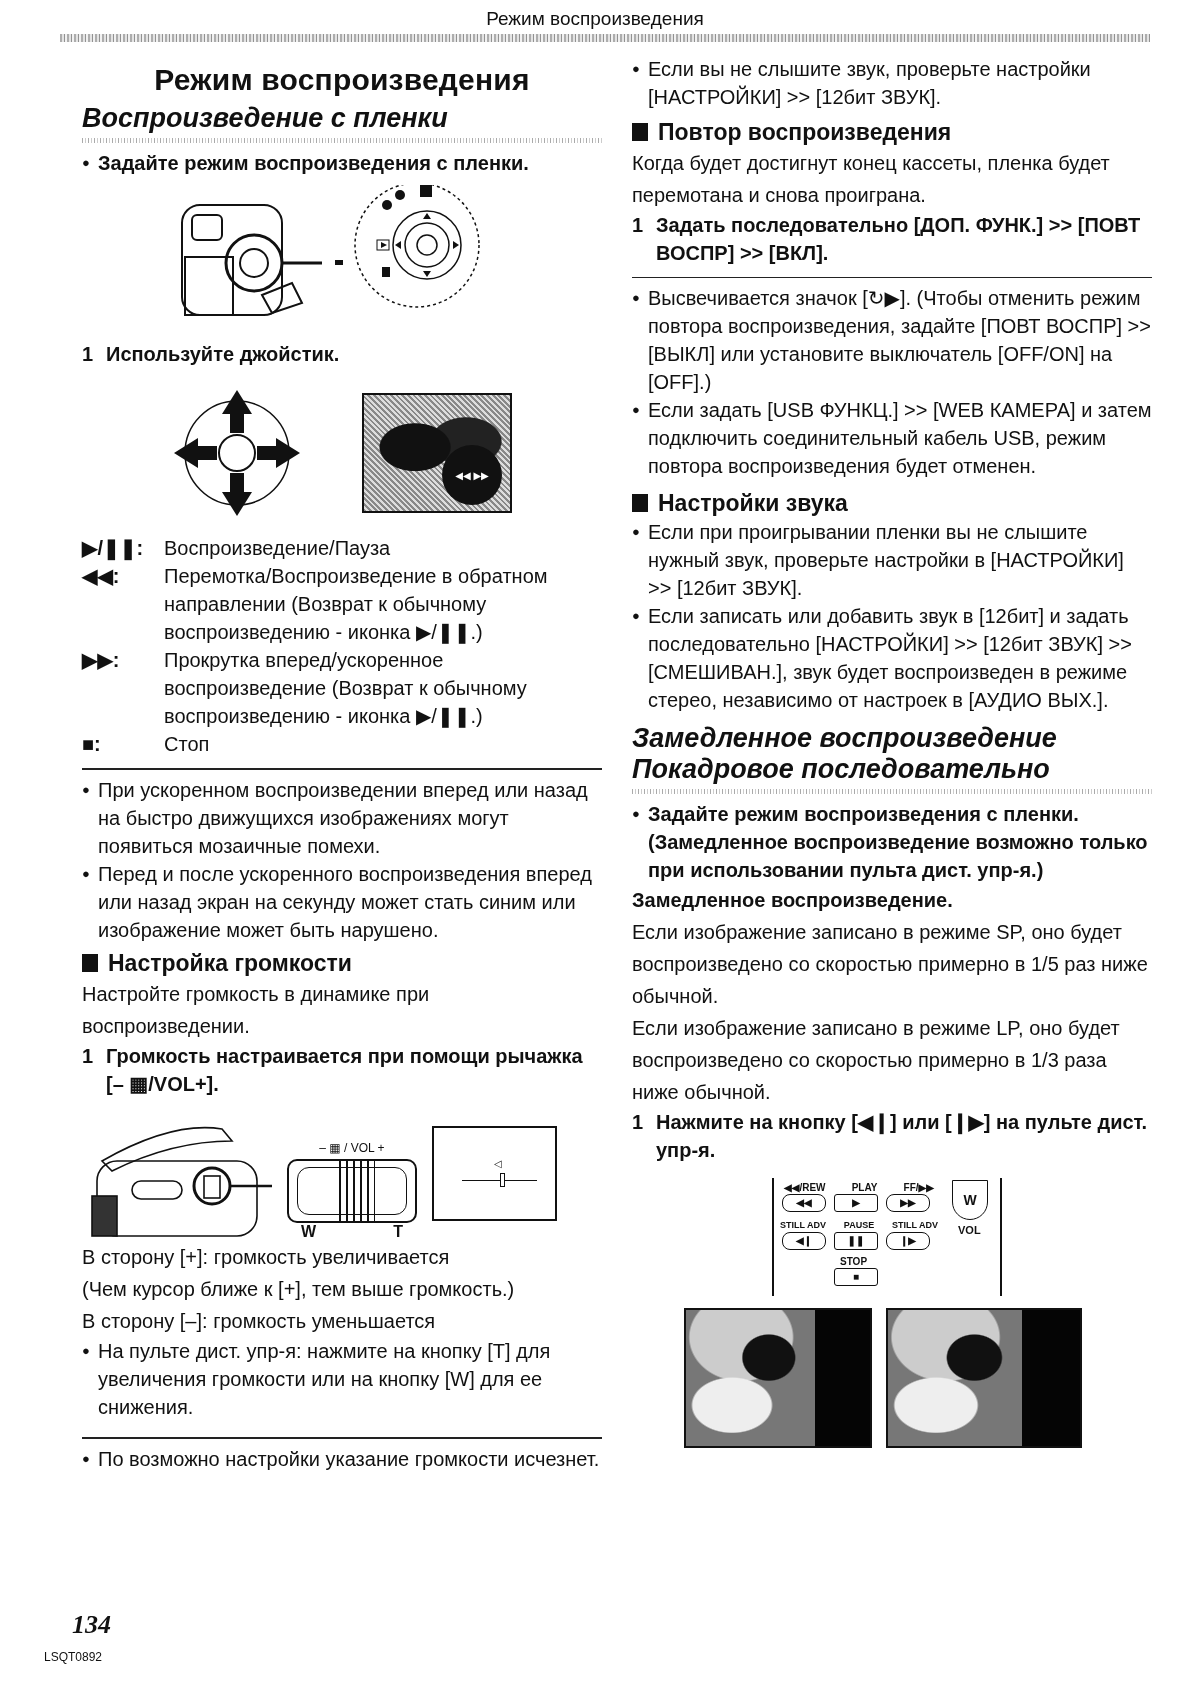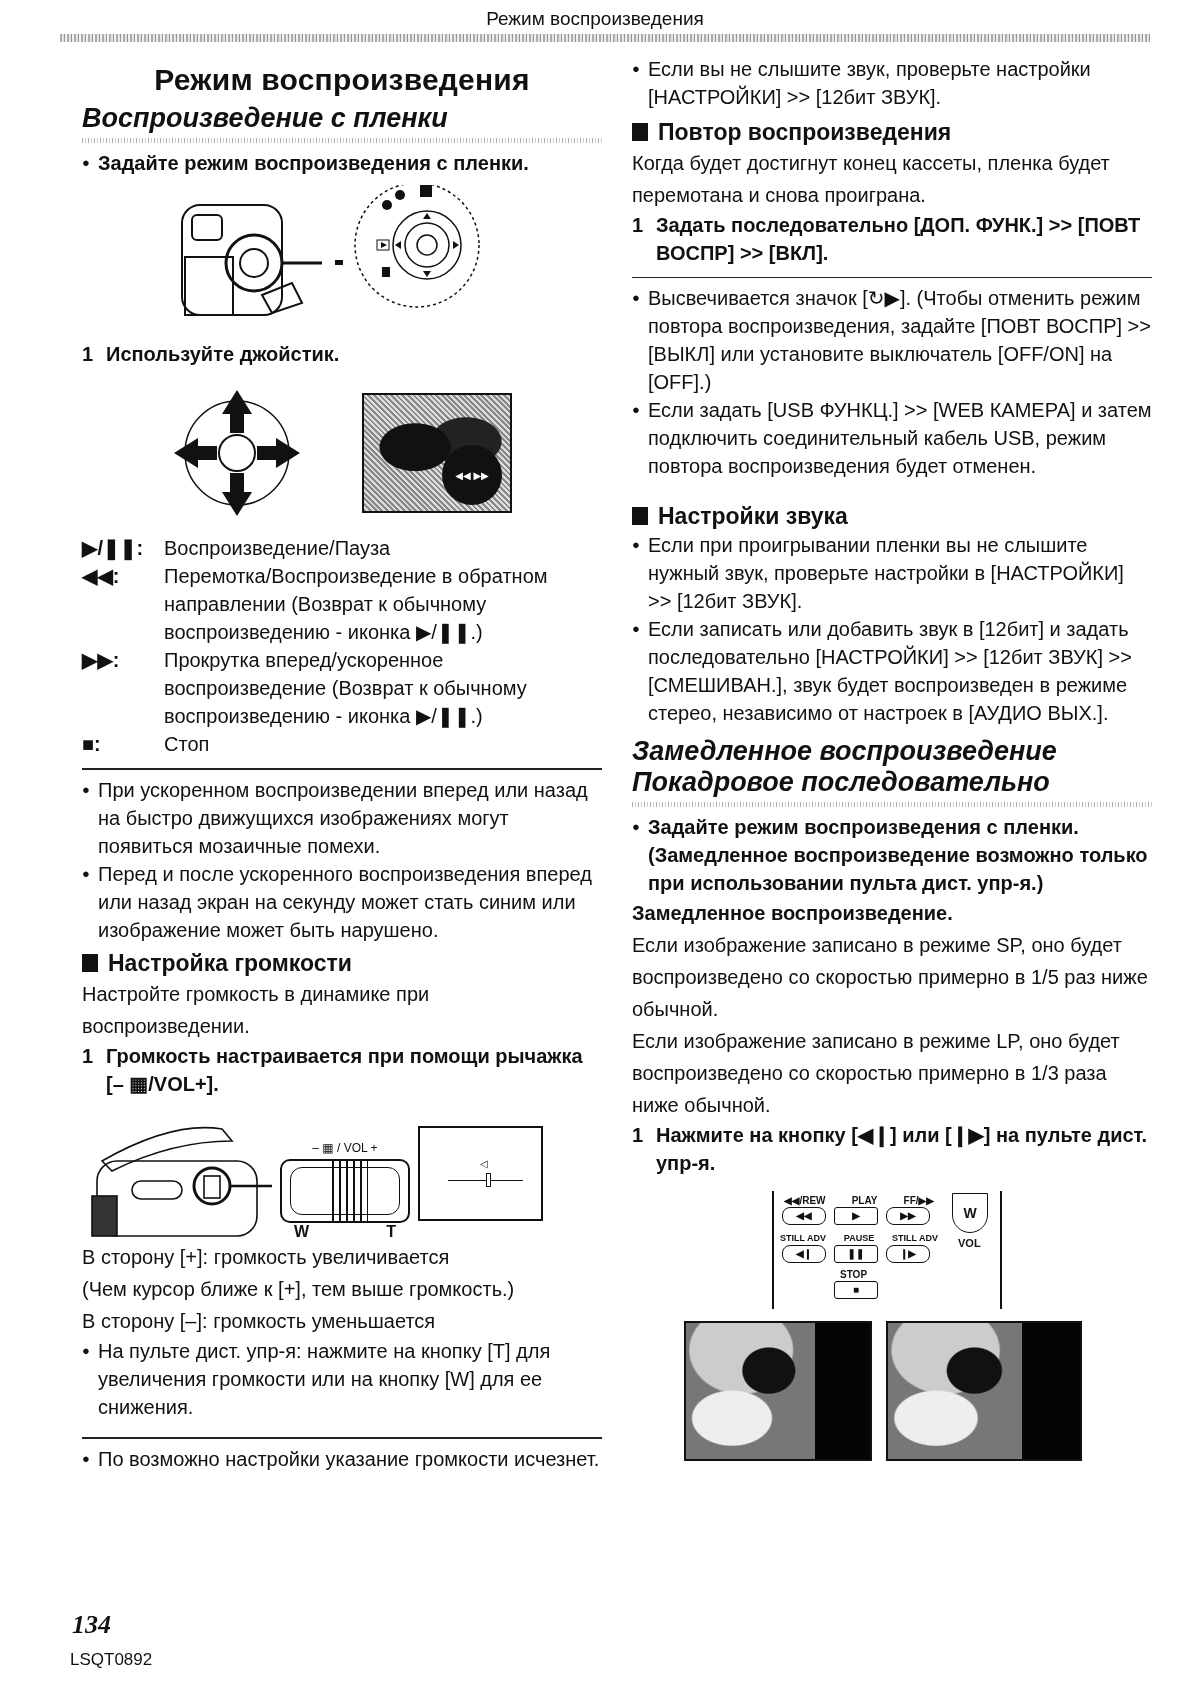--- a/index.html
+++ b/index.html
@@ -43,21 +43,21 @@
     repeating-linear-gradient(45deg, #888 0 2px, #ddd 2px 4px);
     border: 2px solid #111; }
   .photo-dog { background:
     radial-gradient(ellipse at 25% 70%, #eee 0 20%, transparent 21%),
     radial-gradient(ellipse at 45% 35%, #111 0 18%, transparent 19%),
     radial-gradient(ellipse at 30% 20%, #ccc 0 28%, transparent 29%),
     linear-gradient(90deg, #777 0 70%, #050505 70% 100%);
     border: 2px solid #111; }
 
   .page-num { position: absolute; left: 72px; top: 1610px; font-family: "Liberation Serif", serif; font-style: italic; font-weight: bold; font-size: 26px; }
-  .doc-code { position: absolute; left: 44px; top: 1650px; font-size: 17px; margin-left: 26px; }
+  .doc-code { position: absolute; left: 44px; top: 1650px; font-size: 12px; }
 </style>
 </head>
 <body>
 
 <div class="running-head">Режим воспроизведения</div>
 <div class="head-rule"></div>
 
 <div class="col col-left">
   <div class="page-title">Режим воспроизведения</div>
   <div class="section-title">Воспроизведение с пленки</div>
@@ -144,21 +144,21 @@
   <div class="subhead">
     <span class="sq"></span>
     <span>Настройка громкости</span>
   </div>
   <div class="p">Настройте громкость в динамике при воспроизведении.</div>
   <div class="step">
     <span class="num">1</span>
     <span>Громкость настраивается при помощи рычажка [– ▦/VOL+].</span>
   </div>
 
-  <div class="fig" style="height:135px; margin-top:8px; display:flex; align-items:flex-end; gap:8px;">
+  <div class="fig" style="height:135px; margin-top:8px; display:flex; align-items:flex-end; gap:15px;">
     <svg width="190" height="120" viewBox="0 0 190 120">
       <g fill="none" stroke="#111" stroke-width="1.6">
         <path d="M20 40 Q90 0 140 8 L150 20 Q90 20 30 50 z"></path>
         <rect x="15" y="40" width="160" height="75" rx="20"></rect>
         <rect x="10" y="75" width="25" height="40" fill="#333"></rect>
         <rect x="50" y="60" width="50" height="18" rx="9"></rect>
         <circle cx="130" cy="65" r="18" stroke-width="3"></circle>
         <rect x="122" y="55" width="16" height="22"></rect>
         <line x1="148" y1="65" x2="190" y2="65" stroke-width="2.5"></line>
       </g>
@@ -198,21 +198,21 @@
   </div>
   <div class="p">Когда будет достигнут конец кассеты, пленка будет перемотана и снова проиграна.</div>
   <div class="step">
     <span class="num">1</span>
     <span>Задать последовательно [ДОП. ФУНК.] &gt;&gt; [ПОВТ ВОСПР] &gt;&gt; [ВКЛ].</span>
   </div>
   <div class="hr" style="border-top-width:1.5px;"></div>
   <div class="bullet">Высвечивается значок [↻▶]. (Чтобы отменить режим повтора воспроизведения, задайте [ПОВТ ВОСПР] &gt;&gt; [ВЫКЛ] или установите выключатель [OFF/ON] на [OFF].)</div>
   <div class="bullet">Если задать [USB ФУНКЦ.] &gt;&gt; [WEB КАМЕРА] и затем подключить соединительный кабель USB, режим повтора воспроизведения будет отменен.</div>
 
-  <div class="subhead" style="margin-top:21px;">
+  <div class="subhead" style="margin-top:8px;">
     <span class="sq"></span>
     <span>Настройки звука</span>
   </div>
   <div class="bullet">Если при проигрывании пленки вы не слышите нужный звук, проверьте настройки в [НАСТРОЙКИ] &gt;&gt; [12бит ЗВУК].</div>
   <div class="bullet">Если записать или добавить звук в [12бит] и задать последовательно [НАСТРОЙКИ] &gt;&gt; [12бит ЗВУК] &gt;&gt; [СМЕШИВАН.], звук будет воспроизведен в режиме стерео, независимо от настроек в [АУДИО ВЫХ.].</div>
 
   <div style="margin-top:9px;">
     <div class="section-title">Замедленное воспроизведение</div>
     <div class="section-title">Покадровое последовательно</div>
     <div class="dotted-rule"></div>

